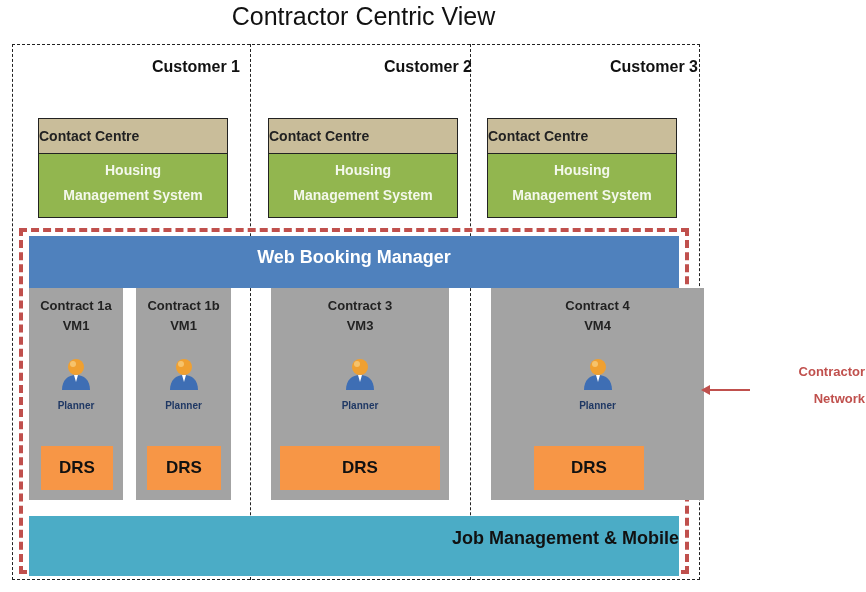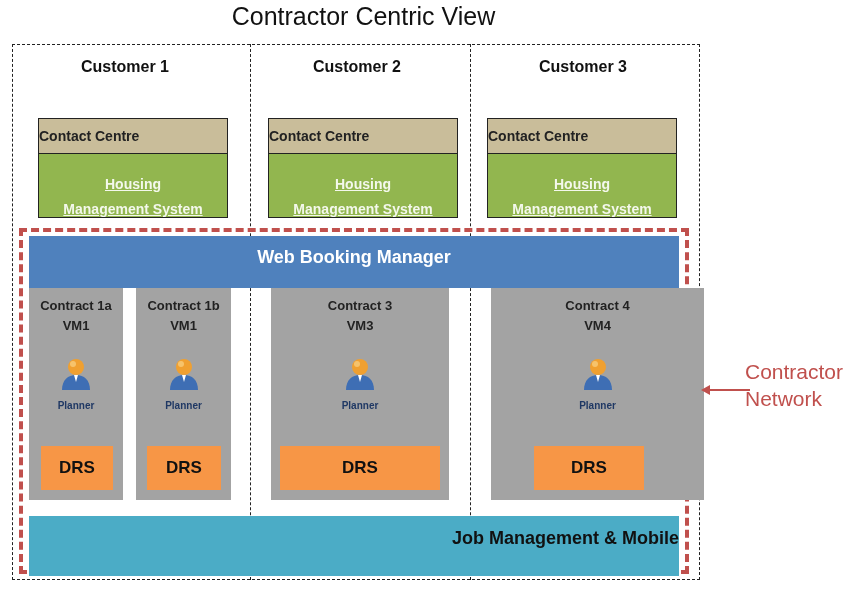--- a/index.html
+++ b/index.html
@@ -4,44 +4,44 @@
 <style>
   html, body { margin: 0; padding: 0; background: #ffffff; }
   body { width: 866px; height: 592px; position: relative; overflow: hidden;
          font-family: "Liberation Sans", sans-serif; }
   .abs { position: absolute; }
   .title { left: 0; width: 727px; top: 0; height: 34px; text-align: center;
            font-size: 25px; color: #111; line-height: 32px; }
   .outer { left: 12px; top: 44px; width: 688px; height: 536px;
            border: 1.3px dashed #222; box-sizing: border-box; }
   .vdiv { top: 44px; height: 536px; width: 0; border-left: 1.3px dashed #222; }
-  .cust { top: 56px; width: 230px; text-align: center; font-size: 16px; font-weight: bold;
+  .cust { top: 56px; width: 230px; text-align: right; font-size: 16px; font-weight: bold;
           color: #111; line-height: 22px; }
   .cc { width: 190px; height: 36px; background: #c9bd9a; border: 1.5px solid #222;
         box-sizing: border-box; text-align: left; font-size: 14px; font-weight: bold;
         color: #222; line-height: 34px; }
   .hms { width: 190px; height: 64px; background: #92b64f; border: 1.5px solid #222; border-top: none;
          box-sizing: border-box; text-align: center; font-size: 14px; font-weight: bold;
-         color: #f4f8ec; line-height: 25px; padding-top: 18px; text-decoration: underline; }
+         color: #f4f8ec; line-height: 25px; padding-top: 4px; }
   .network { left: 19px; top: 228px; width: 670px; height: 346px;
              border: 4px dashed #c0504d; box-sizing: border-box; }
   .wbm { left: 29px; top: 236px; width: 650px; height: 52px; background: #4f81bd;
          color: #fff; font-size: 18px; font-weight: bold; text-align: center; line-height: 42px; }
   .jmm { left: 29px; top: 516px; width: 650px; height: 60px; background: #4bacc6;
          color: #111; font-size: 18px; font-weight: bold; text-align: right; line-height: 44px; }
   .contract { top: 288px; height: 212px; background: #a3a3a3; }
   .c-title { position: absolute; left: 0; right: 0; top: 8px; text-align: center; font-size: 13px;
              font-weight: bold; color: #222; line-height: 20px; }
   .planner { position: absolute; left: 50%; top: 70px; width: 40px; margin-left: -20px; height: 32px; }
   .planner-label { position: absolute; left: 0; right: 0; top: 112px; text-align: center;
                    font-size: 10px; font-weight: bold; color: #1f3864; }
   .drs { position: absolute; top: 158px; height: 44px; background: #f79646; text-align: center;
          font-size: 17px; font-weight: bold; color: #111; line-height: 44px; }
-  .net-label { left: 745px; top: 358px; width: 120px; text-align: left; font-size: 21px;
-               font-weight: normal; color: #c0504d; line-height: 27px; }
+  .net-label { left: 745px; top: 358px; width: 120px; text-align: right; font-size: 13px;
+               font-weight: bold; color: #c0504d; line-height: 27px; }
   .arrow { left: 700px; top: 384px; width: 50px; height: 12px; }
 </style>
 </head>
 <body>
 
 <div class="abs title">Contractor Centric View</div>
 
 <div class="abs outer"></div>
 <div class="abs vdiv" style="left:250px"></div>
 <div class="abs vdiv" style="left:470px"></div>

